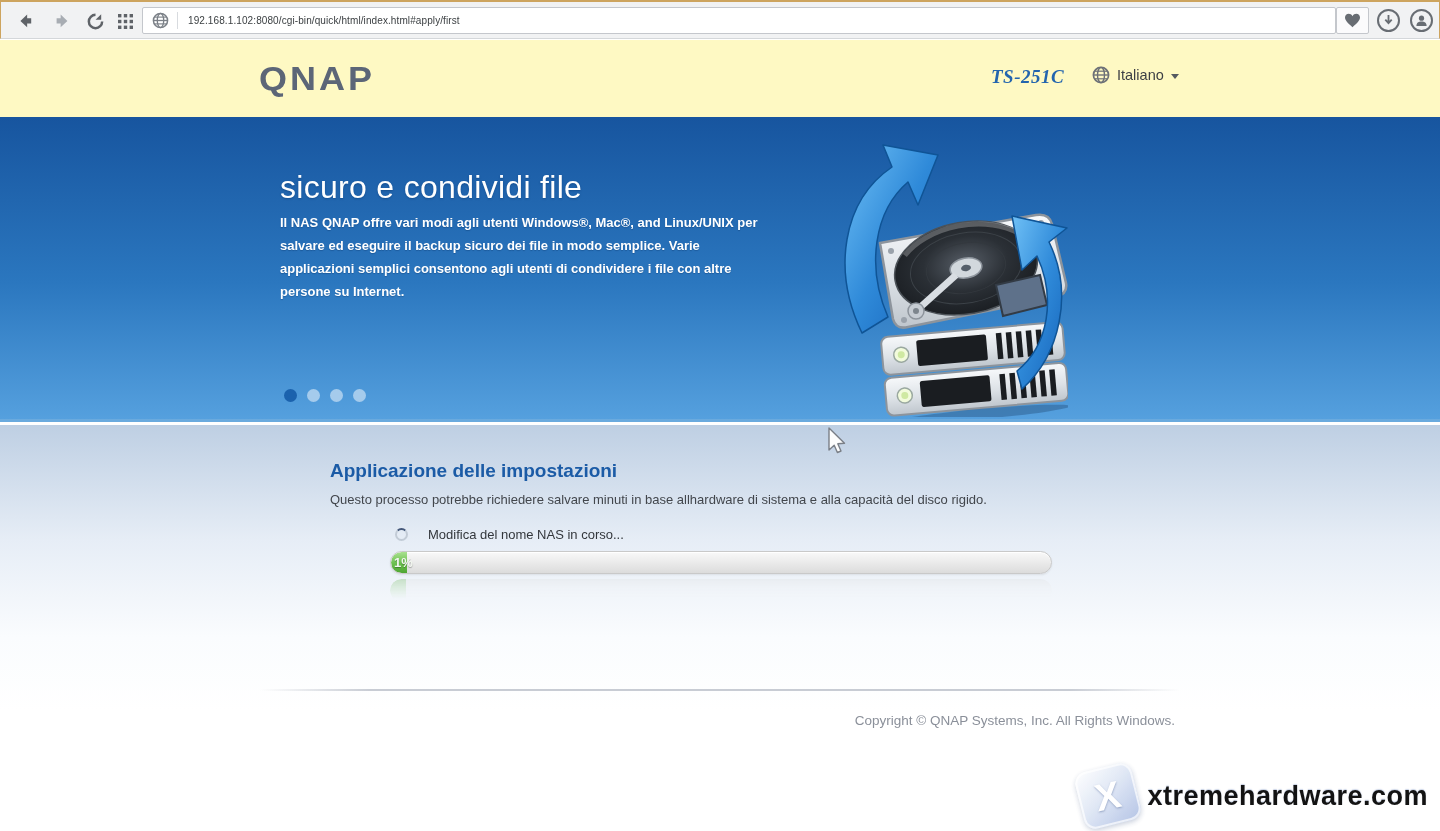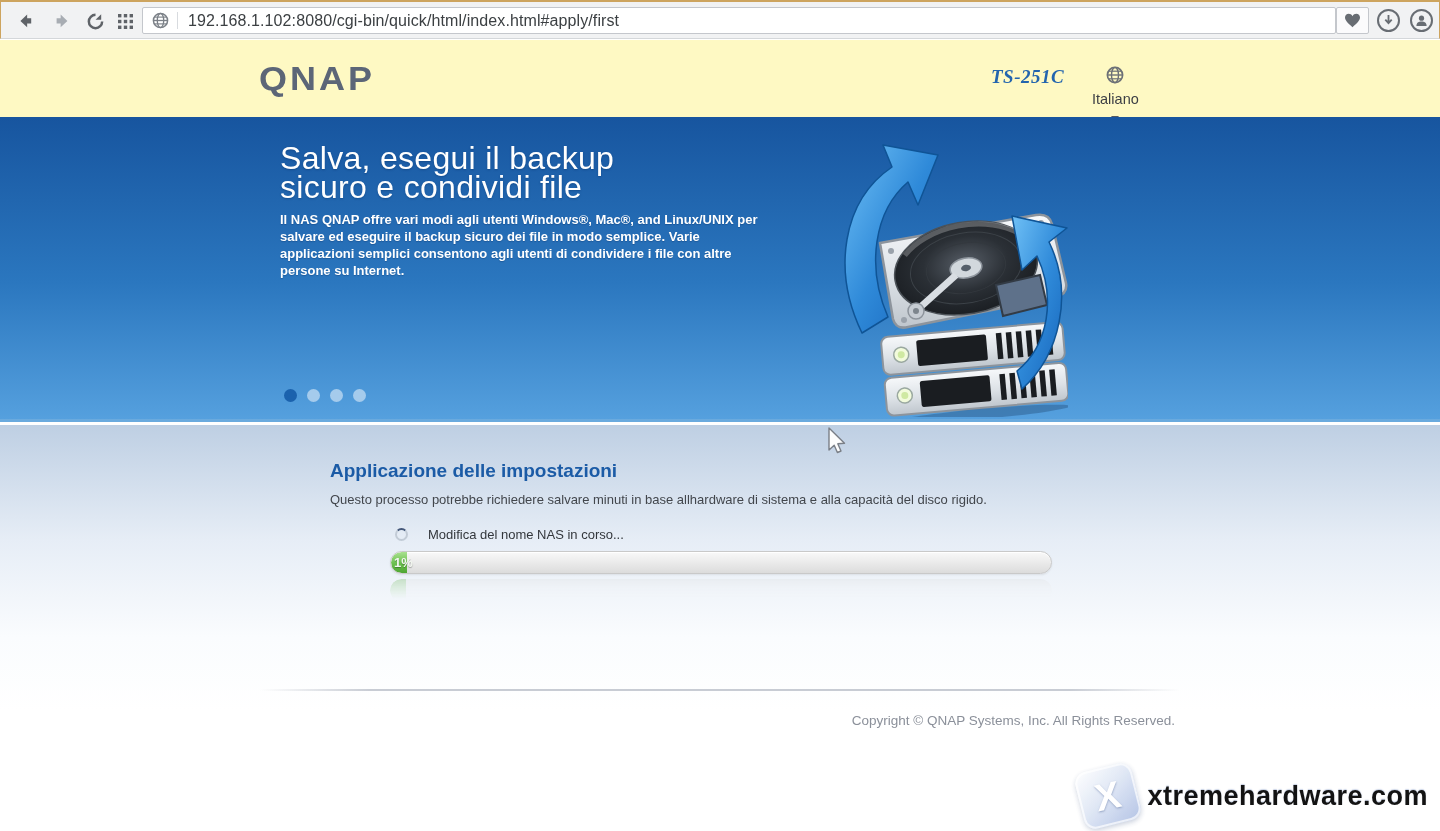--- a/index.html
+++ b/index.html
@@ -9,45 +9,45 @@
 
   
   .toolbar { position:absolute; left:0; top:0; width:1440px; height:37px;
     background:#f1f2f3; border-bottom:1px solid #d4d7da; border-left:1px solid #cda45e; border-right:1px solid #cda45e; }
   .nav-ico { position:absolute; top:7px; width:24px; height:24px; display:flex; align-items:center; justify-content:center; cursor:pointer; }
   .nav-back{ left:12px; } .nav-fwd{ left:50px; } .nav-reload{ left:82px; } .nav-apps{ left:112px; }
   .url-box { position:absolute; left:141px; top:5px; width:1194px; height:27px; background:#fff;
     border:1px solid #c4c7cc; border-radius:2px; display:flex; align-items:center; }
   .url-globe { margin:0 8px 0 9px; display:flex; }
   .url-sep { width:1px; height:17px; background:#d8dbdf; margin-right:10px; }
-  .url-text { font-size:16px; color:#3c4043; letter-spacing:.1px; white-space:nowrap; overflow:hidden; }
+  .url-text { font-size:10px; color:#3c4043; letter-spacing:.1px; white-space:nowrap; overflow:hidden; }
   .heart-box { position:absolute; left:1335px; top:5px; width:33px; height:27px; background:#fbfbfc;
     border:1px solid #c4c7cc; border-radius:2px; display:flex; align-items:center; justify-content:center; cursor:pointer; }
   .circ-btn { position:absolute; top:7px; width:23px; height:23px; border:2px solid #686d73; border-radius:50%;
     display:flex; align-items:center; justify-content:center; cursor:pointer; }
   .dl-btn { left:1376px; } .user-btn { left:1409px; }
 
   
   .site-header { position:absolute; left:0; top:38px; width:1440px; height:99px; background:#fef9c3; }
   .qnap-logo { position:absolute; left:259px; top:18px; font-weight:800; font-size:36px; letter-spacing:3px;
     color:#5c6677; transform:scaleY(.92); font-family:"Liberation Sans", sans-serif; }
   .model { position:absolute; left:991px; top:26px; font-family:"Liberation Serif", serif; font-weight:700;
     font-size:19px; color:#2365ae; letter-spacing:.5px;font-style:italic; }
-  .lang { position:absolute; left:1092px; top:26px; display:flex; align-items:center; gap:7px; cursor:pointer;flex-direction:column; }
+  .lang { position:absolute; left:1092px; top:26px; display:flex; align-items:center; gap:7px; cursor:pointer; }
   .lang-label { font-size:14.5px; color:#3c3f44; }
   .caret { width:0; height:0; border-left:4px solid transparent; border-right:4px solid transparent; border-top:5px solid #555a60; margin-top:2px; }
 
   
   .banner { position:absolute; left:0; top:115px; width:1440px; height:305px; overflow:hidden;
     background:linear-gradient(180deg,#17559f 0%, #2b77bf 55%, #55a0de 100%);
     border-bottom:3px solid #6aaade; }
   .hero { position:absolute; left:280px; top:27px; width:490px; color:#fff; }
   .hero h1 { font-size:32px; font-weight:400; line-height:29px; letter-spacing:.3px; text-shadow:0 1px 2px rgba(0,40,90,.35); }
   .hero .sub { margin-top:13px; font-size:18px; font-weight:700; text-shadow:0 1px 2px rgba(0,40,90,.35); }
-  .hero .body { margin-top:9px; font-size:13px; font-weight:700; line-height:17px; width:478px; text-shadow:0 1px 1px rgba(0,40,90,.3); }
+  .hero .body { margin-top:9px; font-size:13px; font-weight:700; line-height:23px; width:478px; text-shadow:0 1px 1px rgba(0,40,90,.3); }
   .dots { position:absolute; left:284px; top:272px; display:flex; gap:10px; }
   .dot { width:13px; height:13px; border-radius:50%; background:#a5cbec; cursor:pointer; }
   .dot.active { background:#1b62ad; }
   .hdd-art { position:absolute; left:828px; top:8px; }
 
   
   .content { position:absolute; left:0; top:423px; width:1440px; height:408px;
     background:linear-gradient(180deg,#becfe3 0%, #e6edf6 28%, #fafcfe 52%, #ffffff 70%); }
   .apply-title { position:absolute; left:330px; top:35px; font-size:19px; font-weight:700; color:#1b5ba6; }
   .apply-desc { position:absolute; left:330px; top:67px; font-size:13px; color:#42464c; }
@@ -163,21 +163,21 @@
           <line x1="2.4" y1="12.8" x2="15.6" y2="12.8" stroke="#6d7177" stroke-width="1.2"></line>
         </svg>
       <span class="lang-label">Italiano</span>
       <span class="caret"></span>
     </div>
   </div>
 
   <div class="banner">
     <div class="hero">
       <h1>
-        <span>Salva, esegui il backup</span><br>
+        <br>
         <span>sicuro e condividi file</span>
       </h1>
       <div class="body">Il NAS QNAP offre vari modi agli utenti Windows®, Mac®, and Linux/UNIX per salvare ed eseguire il backup sicuro dei file in modo semplice. Varie applicazioni semplici consentono agli utenti di condividere i file con altre persone su Internet.</div>
     </div>
     <div class="dots">
       <span class="dot active"></span>
       <span class="dot"></span>
       <span class="dot"></span>
       <span class="dot"></span>
     </div>
@@ -265,21 +265,21 @@
       <span class="status-text">Modifica del nome NAS in corso...</span>
     </div>
     <div class="pbar">
       <div class="pfill" style="width: 1%;"></div>
       <div class="plabel">1%</div>
     </div>
     <div class="pbar-reflect">
       <div class="pfill" style="width: 1%;"></div>
     </div>
     <div class="divider"></div>
-    <div class="copyright">Copyright © QNAP Systems, Inc. All Rights Reserved.</div>
+    <div class="copyright">Copyright © QNAP Systems, Inc. All Rights Windows.</div>
   </div>
 
   <div class="watermark">
     <div class="wm-badge">
       <span class="wm-x">X</span>
     </div>
     <span class="wm-text">xtremehardware.com</span>
   </div>
 
   <div class="cursor">

